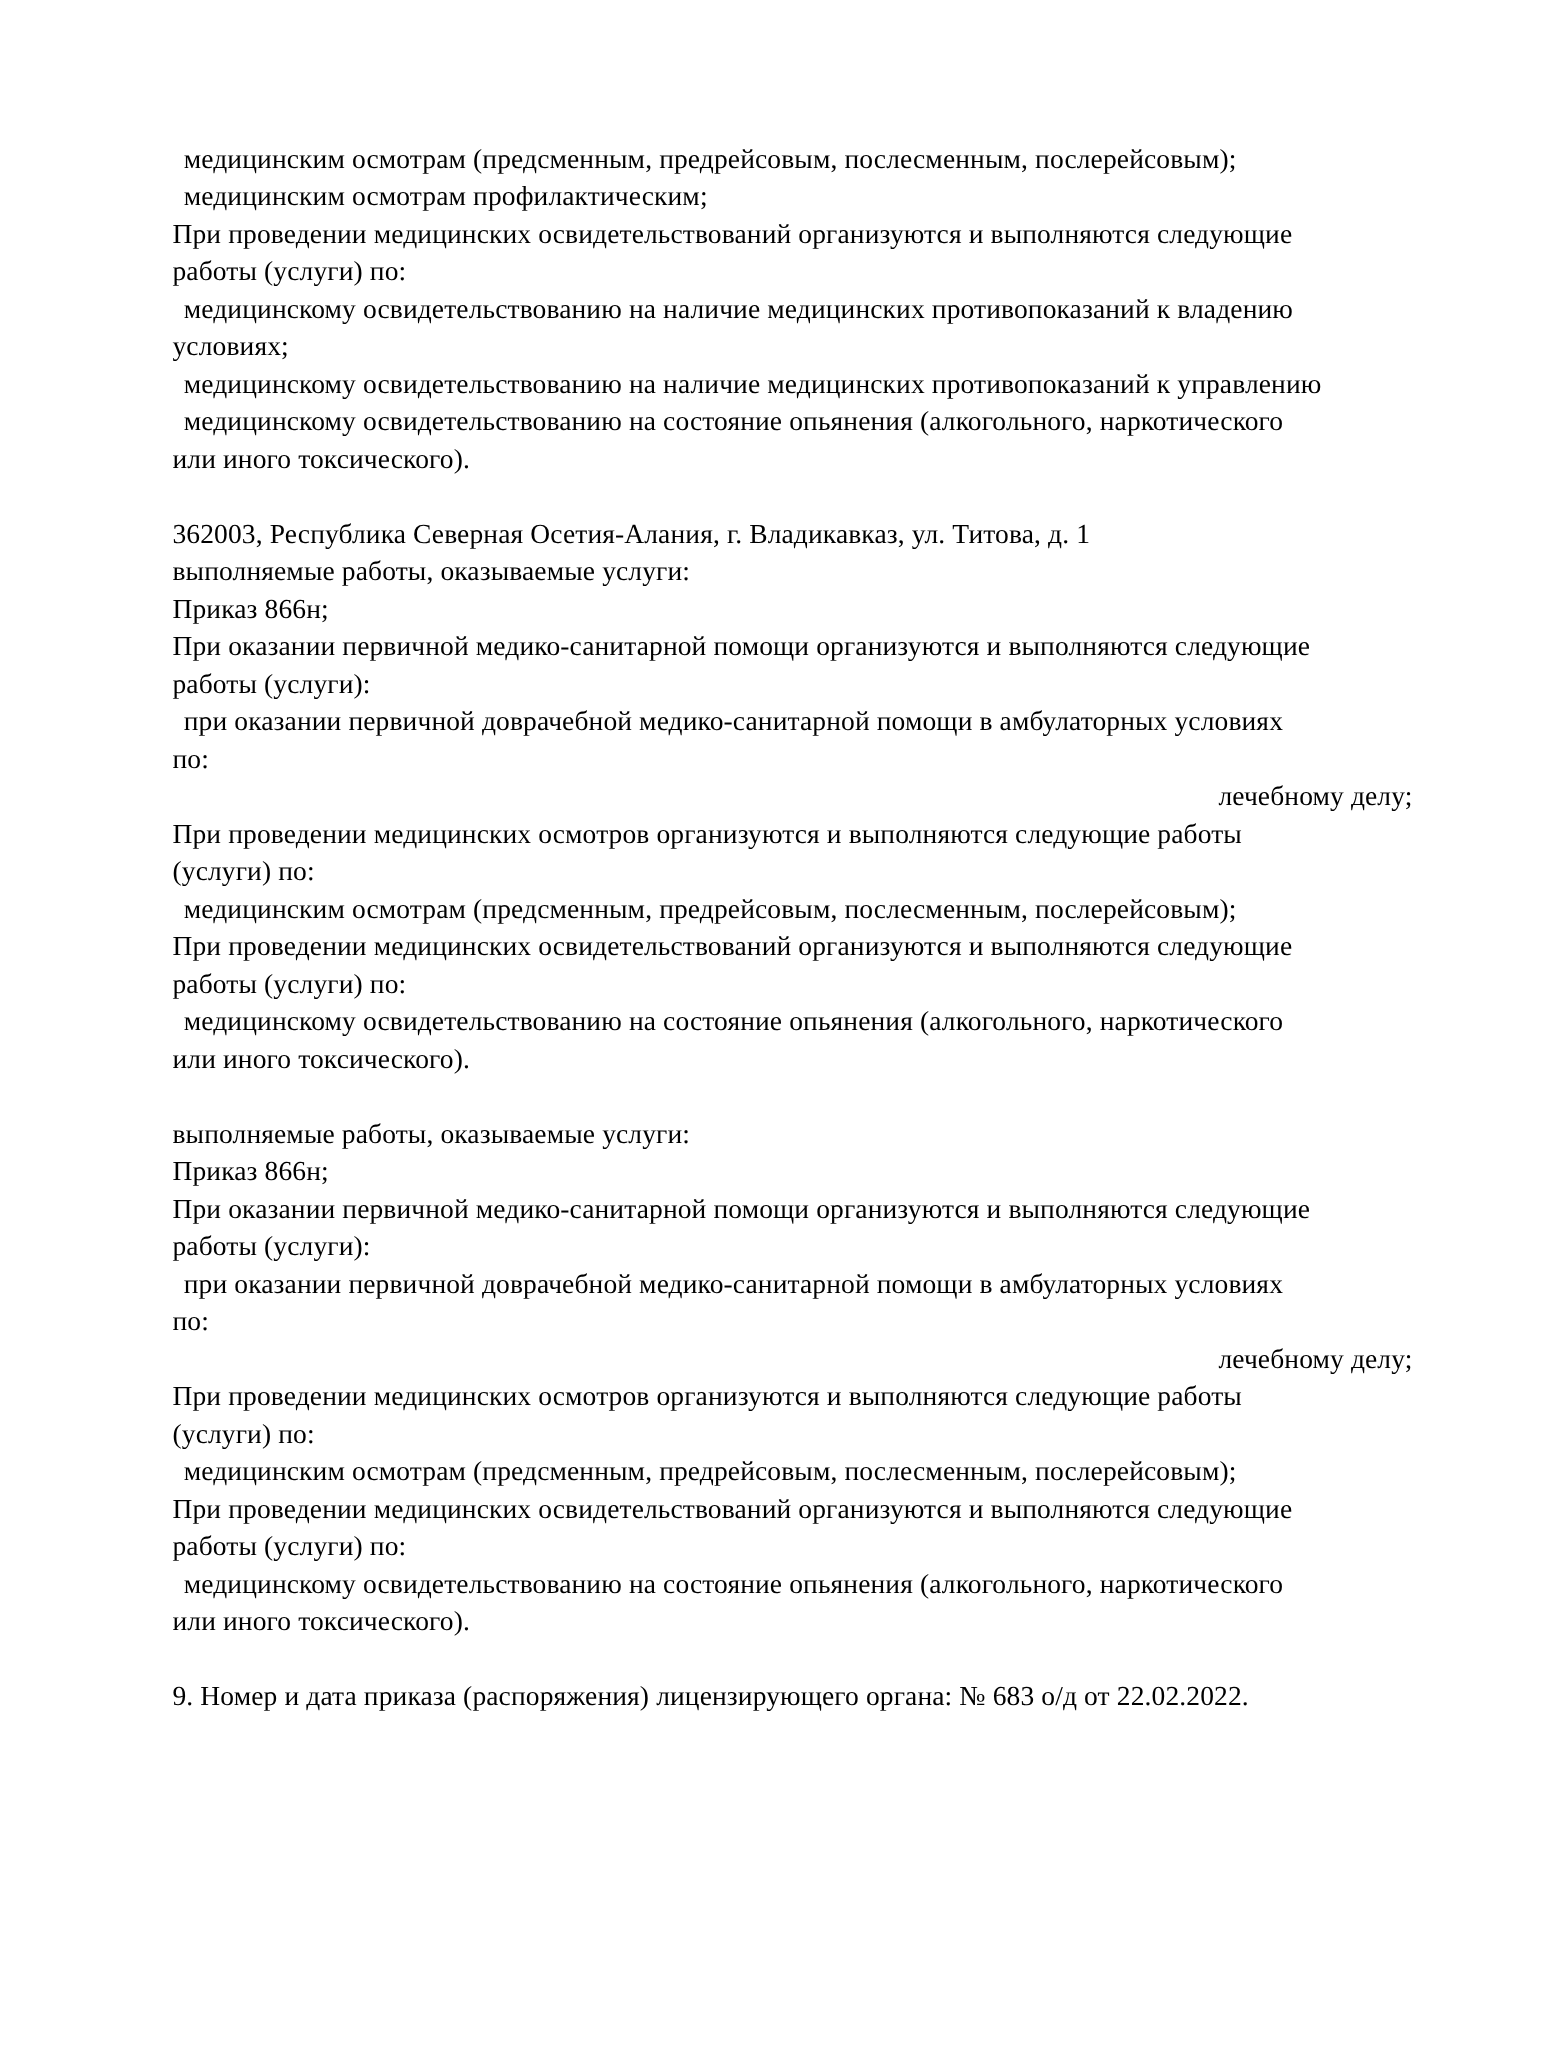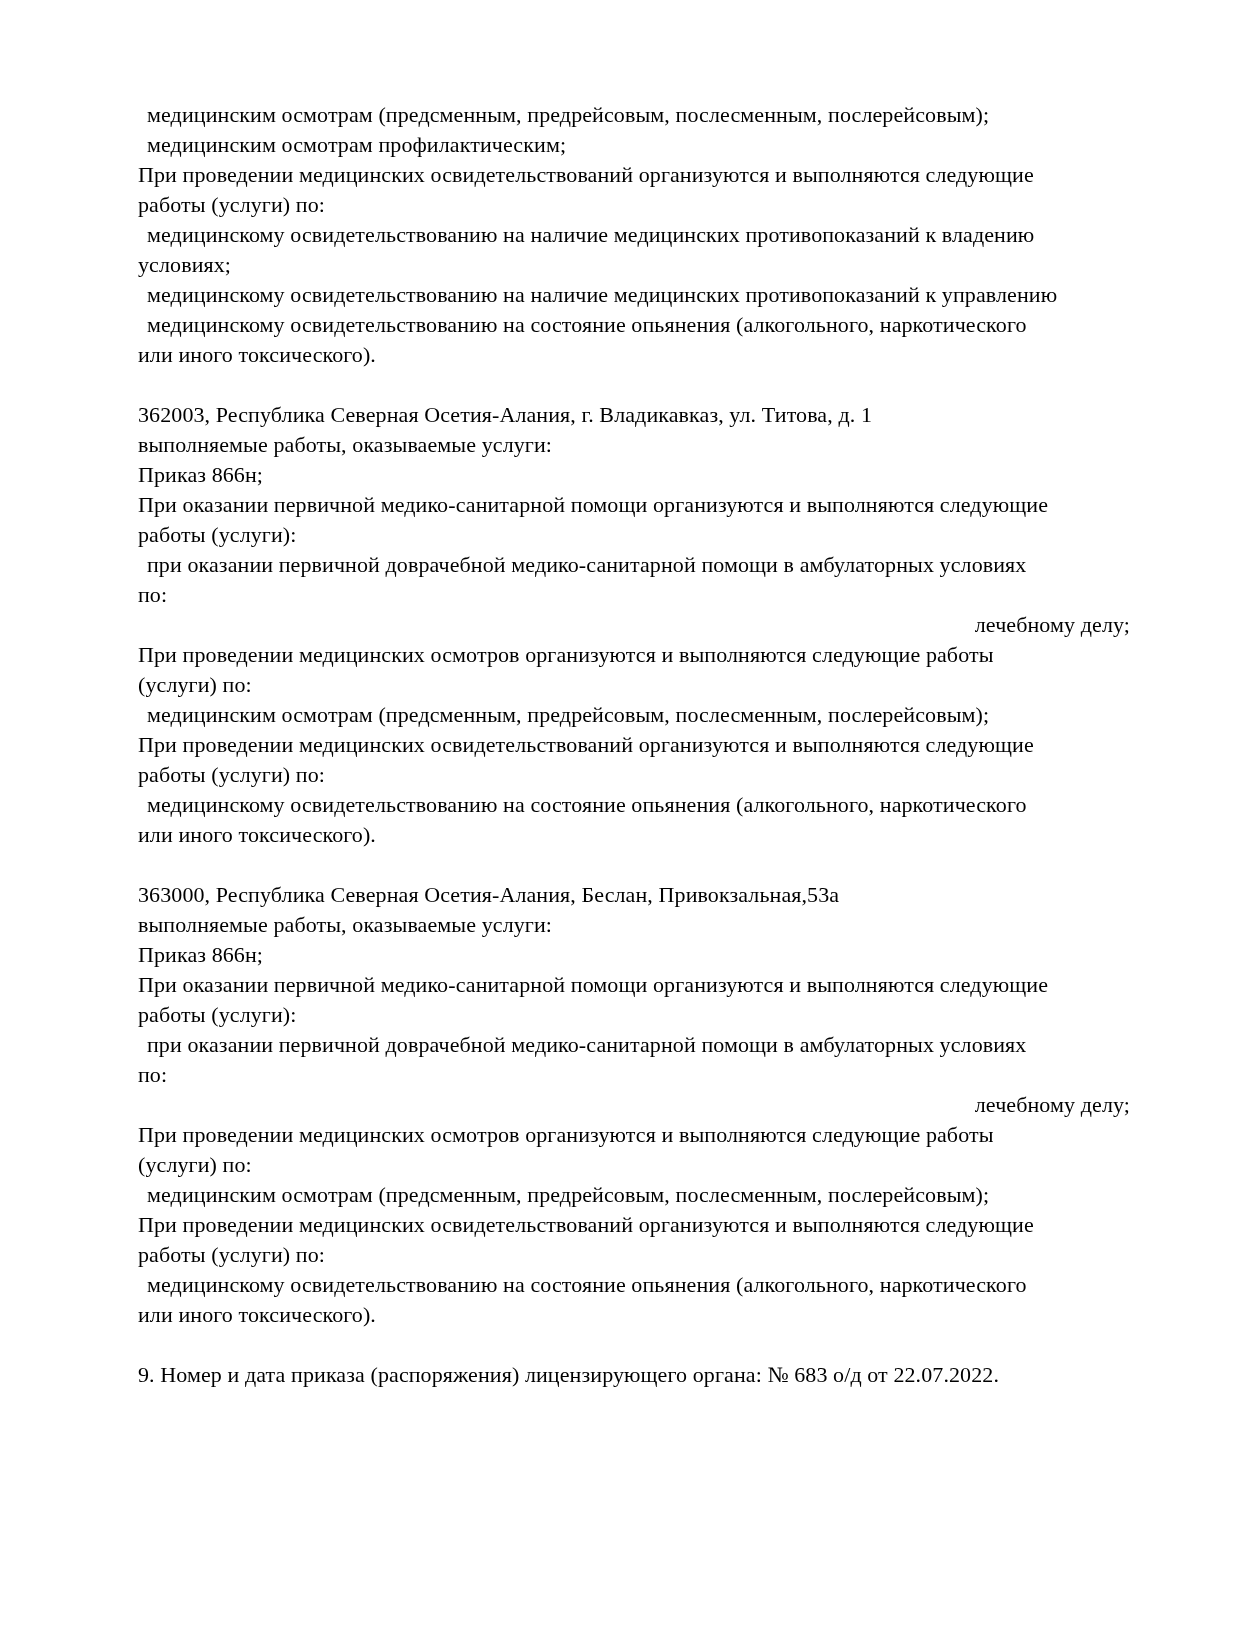--- a/index.html
+++ b/index.html
@@ -15,21 +15,21 @@
     color: #000000;
   }
   .page {
     box-sizing: border-box;
     width: 1240px;
     height: 1650px;
     padding: 100px 110px 0 138px;
     background: #ffffff;
   }
   .doc-block {
-    margin: 0 0 30px 0;
+    margin: 12px 0 30px 0;
   }
   .doc-block:last-child {
     margin-bottom: 0;
   }
   .text-line {
     font-size: 22px;
     line-height: 30px;
     white-space: pre;
     letter-spacing: 0.1px;
   }
@@ -64,33 +64,32 @@
         <div class="text-line indent-2">лечебному делу;</div>
         <div class="text-line indent-0">При проведении медицинских осмотров организуются и выполняются следующие работы</div>
         <div class="text-line indent-0">(услуги) по:</div>
         <div class="text-line indent-1">медицинским осмотрам (предсменным, предрейсовым, послесменным, послерейсовым);</div>
         <div class="text-line indent-0">При проведении медицинских освидетельствований организуются и выполняются следующие</div>
         <div class="text-line indent-0">работы (услуги) по:</div>
         <div class="text-line indent-1">медицинскому освидетельствованию на состояние опьянения (алкогольного, наркотического</div>
         <div class="text-line indent-0">или иного токсического).</div>
       </div>
       <div class="doc-block">
-        <div class="text-line indent-0">363000, Республика Северная Осетия-Алания, Беслан, Привокзальная,53а</div>
         <div class="text-line indent-0">выполняемые работы, оказываемые услуги:</div>
         <div class="text-line indent-0">Приказ 866н;</div>
         <div class="text-line indent-0">При оказании первичной медико-санитарной помощи организуются и выполняются следующие</div>
         <div class="text-line indent-0">работы (услуги):</div>
         <div class="text-line indent-1">при оказании первичной доврачебной медико-санитарной помощи в амбулаторных условиях</div>
         <div class="text-line indent-0">по:</div>
         <div class="text-line indent-2">лечебному делу;</div>
         <div class="text-line indent-0">При проведении медицинских осмотров организуются и выполняются следующие работы</div>
         <div class="text-line indent-0">(услуги) по:</div>
         <div class="text-line indent-1">медицинским осмотрам (предсменным, предрейсовым, послесменным, послерейсовым);</div>
         <div class="text-line indent-0">При проведении медицинских освидетельствований организуются и выполняются следующие</div>
         <div class="text-line indent-0">работы (услуги) по:</div>
         <div class="text-line indent-1">медицинскому освидетельствованию на состояние опьянения (алкогольного, наркотического</div>
         <div class="text-line indent-0">или иного токсического).</div>
       </div>
       <div class="doc-block">
-        <div class="text-line indent-0">9. Номер и дата приказа (распоряжения) лицензирующего органа: № 683 о/д от 22.07.2022.</div>
+        <div class="text-line indent-0">9. Номер и дата приказа (распоряжения) лицензирующего органа: № 683 о/д от 22.02.2022.</div>
       </div>
     </div>
 </main>
 
 </body></html>

